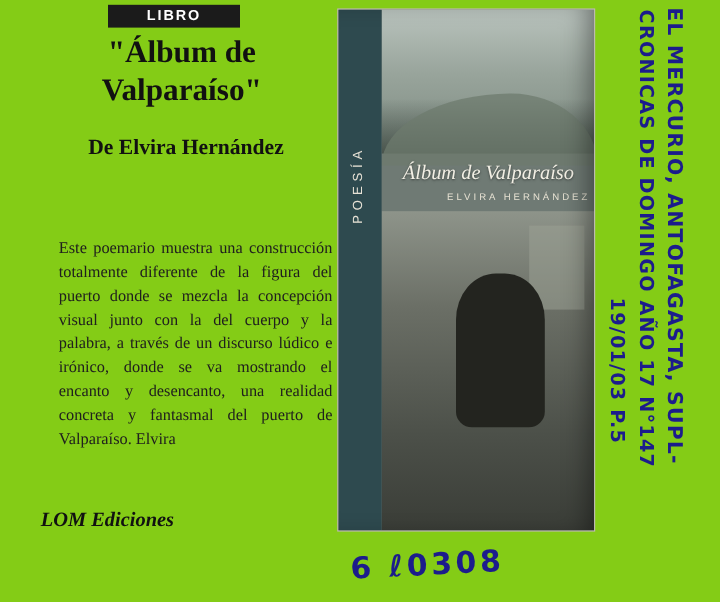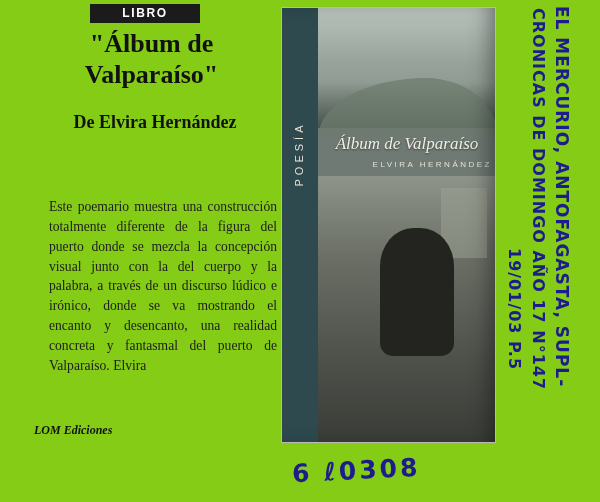--- a/index.html
+++ b/index.html
@@ -97,21 +97,21 @@
     color: #20201e;
   }
 
   .publisher {
     position: absolute;
     left: 28px;
     top: 423px;
     font-family: "Liberation Serif", serif;
     font-style: italic;
     font-weight: bold;
-    font-size: 12px;
+    font-size: 17px;
     color: #111;
   }
 
   
   .book-cover {
     position: absolute;
     left: 276px;
     top: 8px;
     width: 213px;
     height: 434px;

